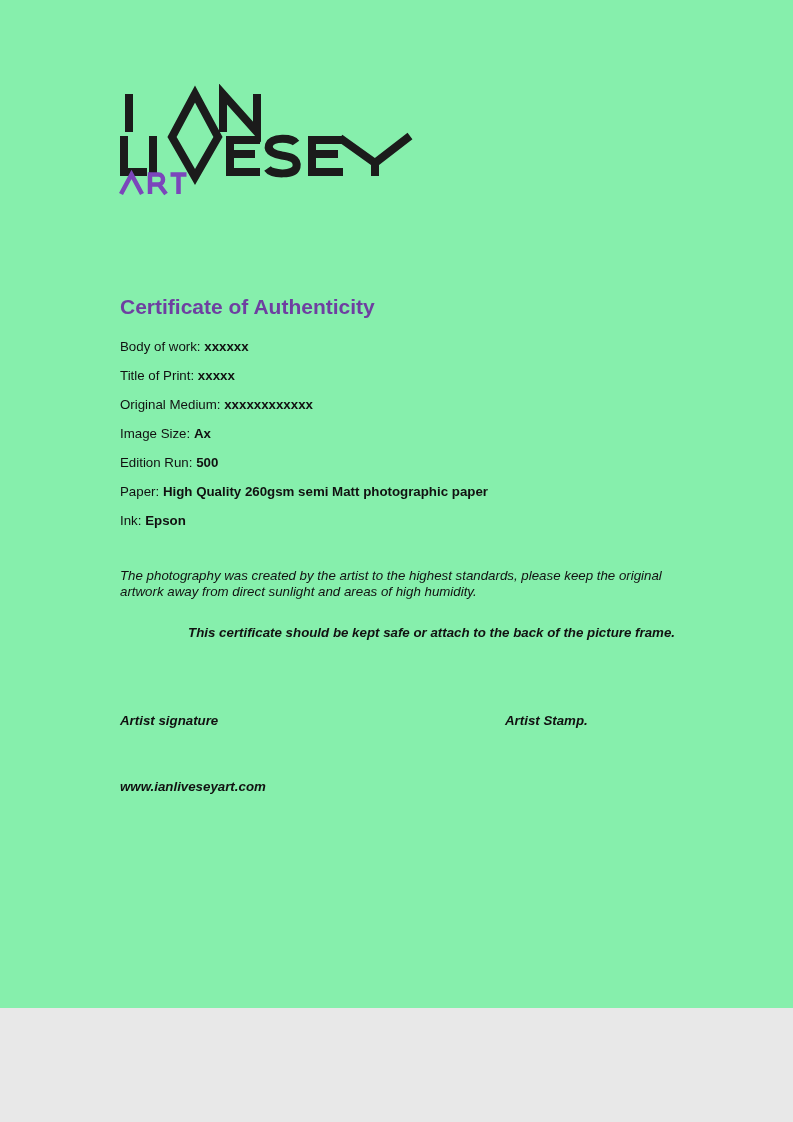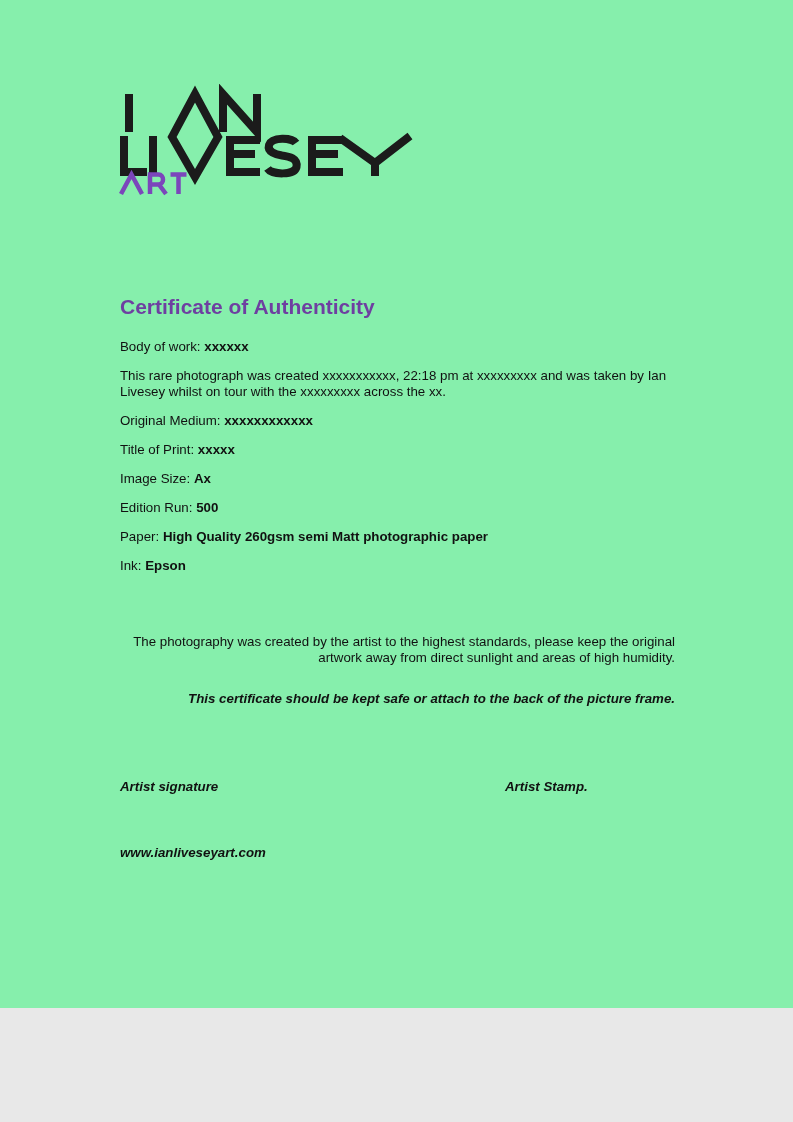--- a/index.html
+++ b/index.html
@@ -42,22 +42,22 @@
     width: 555px;
     font-size: 13.3px;
     line-height: 16px;
   }
   .field { margin-bottom: 13px; white-space: nowrap; }
   .field .value { font-weight: 700; }
   .field.gapped .value { margin-left: 12px; }
   .para { margin-bottom: 13px; }
   .para .line { display: block; }
   .care-note {
-    margin-top: 60px;
-    text-align: right;
+    margin-top: 39px;
+    font-style: italic;
   }
   .keep-note {
     margin-top: 25px;
     font-style: italic;
     font-weight: 700;
     text-align: right;
   }
   .sign-row {
     position: relative;
     margin-top: 72px;
@@ -115,33 +115,29 @@
 
   <h1 class="heading">Certificate of Authenticity</h1>
 
   <div class="body-block">
 
     <div class="field">
       <span>Body of work:</span>
       <span class="value">xxxxxx</span>
     </div>
 
-    <div class="para">
-      <span class="line">This rare photograph was created xxxxxxxxxxx, 22:18 pm at xxxxxxxxx and was taken by Ian</span>
-      <span class="line">Livesey whilst on tour with the xxxxxxxxx across the xx.</span>
+
+    <div class="field">
+      <span>Title of Print:</span>
+      <span class="value">xxxxx</span>
     </div>
 
     <div class="field">
       <span>Original Medium:</span>
       <span class="value">xxxxxxxxxxxx</span>
-    </div>
-
-    <div class="field">
-      <span>Title of Print:</span>
-      <span class="value">xxxxx</span>
     </div>
 
     <div class="field">
       <span>Image Size:</span>
       <span class="value">Ax</span>
     </div>
 
 
     <div class="field">
       <span>Edition Run:</span>

